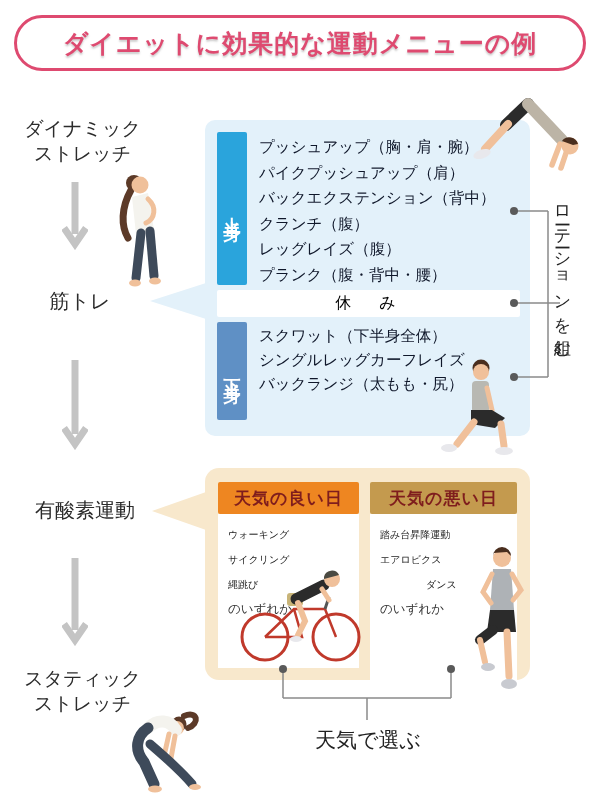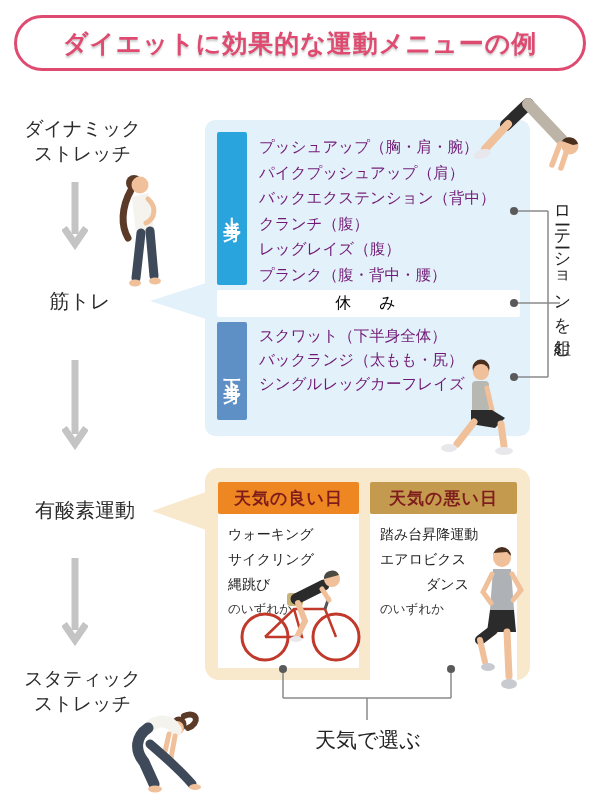--- a/index.html
+++ b/index.html
@@ -35,21 +35,21 @@
   }
   .section-row{display:flex;align-items:stretch;}
   .vbar{
     writing-mode:vertical-rl;text-orientation:upright;
     background:#2AA4DC;color:#fff;font-weight:bold;font-size:17px;
     width:30px;flex:0 0 30px;display:flex;align-items:center;justify-content:center;
     letter-spacing:4px;border-radius:2px;
   }
   .vbar.lower{background:#5F90C5;}
   ul.ex-list{list-style:none;margin:0;padding:2px 0 0 12px;}
-  ul.ex-list li{font-size:15.5px;line-height:25.5px;white-space:nowrap;color:#701a75;}
+  ul.ex-list li{font-size:15.5px;line-height:25.5px;white-space:nowrap;color:#0f172a;}
   ul.ex-list.lower li{line-height:24px;}
   ul.ex-list li.cont{padding-left:40px;}
   .rest-row{
     height:27px;margin:5px 0;background:#ffffff;border-radius:2px;
     display:flex;align-items:center;justify-content:center;
     font-size:16px;letter-spacing:6px;color:#000000;
   }
 
   
   .rotation-text{
@@ -63,21 +63,21 @@
   .aerobic-box{
     left:205px;top:468px;width:325px;height:212px;
     background:#F8E8CC;border-radius:14px;box-sizing:border-box;
   }
   .weather-col{position:absolute;top:14px;display:flex;flex-direction:column;}
   .weather-col .hdr{
     height:32px;border-radius:2px;color:#7f1d1d;font-weight:bold;font-size:17px;
     display:flex;align-items:center;justify-content:center;letter-spacing:1px;
   }
   .weather-col .body{background:#fff;flex:1;padding:8px 0 0 10px;box-sizing:border-box;}
-  .weather-col .body .item{font-size:14px;line-height:25px;white-space:nowrap;}
+  .weather-col .body .item{font-size:10px;line-height:25px;white-space:nowrap;}
   .weather-col .body .item.cont2{padding-left:46px;}
   .weather-col .body .note{font-size:12.5px;margin-top:4px;color:#333;}
   .col-good{left:13px;width:141px;height:186px;}
   .col-bad{left:165px;width:147px;height:220px;}
   .col-good .hdr{background:#EE8621;}
   .col-bad .hdr{background:#C49A4E;}
 
   .weather-caption{
     left:268px;top:726px;width:200px;text-align:center;
     font-size:21px;color:#222;
@@ -159,22 +159,22 @@
       <li>クランチ（腹）</li>
       <li>レッグレイズ（腹）</li>
       <li>プランク（腹・背中・腰）</li>
     </ul>
   </div>
   <div class="rest-row">休　み</div>
   <div class="section-row" style="height:98px;">
     <div class="vbar lower">下半身</div>
     <ul class="ex-list lower">
       <li>スクワット（下半身全体）</li>
+      <li>シングルレッグカーフレイズ</li>
       <li>バックランジ（太もも・尻）</li>
-      <li>シングルレッグカーフレイズ</li>
     </ul>
   </div>
 </div>
 
 <svg class="abs" style="left:470px;top:92px;" width="125" height="85" viewBox="0 0 125 85">
   <path d="M58,12 L36,33" stroke="#2B2B2B" stroke-width="12" stroke-linecap="round"></path>
   <path d="M38,32 L15,57" stroke="#F0C09A" stroke-width="8" stroke-linecap="round"></path>
   <ellipse cx="12" cy="62" rx="9" ry="4.5" fill="#E8E8EC" transform="rotate(-18 12 62)"></ellipse>
   <path d="M58,12 L92,48" stroke="#BCB4A6" stroke-width="12" stroke-linecap="round"></path>
   <path d="M90,52 L82,73" stroke="#F0C09A" stroke-width="5.5" stroke-linecap="round"></path>

